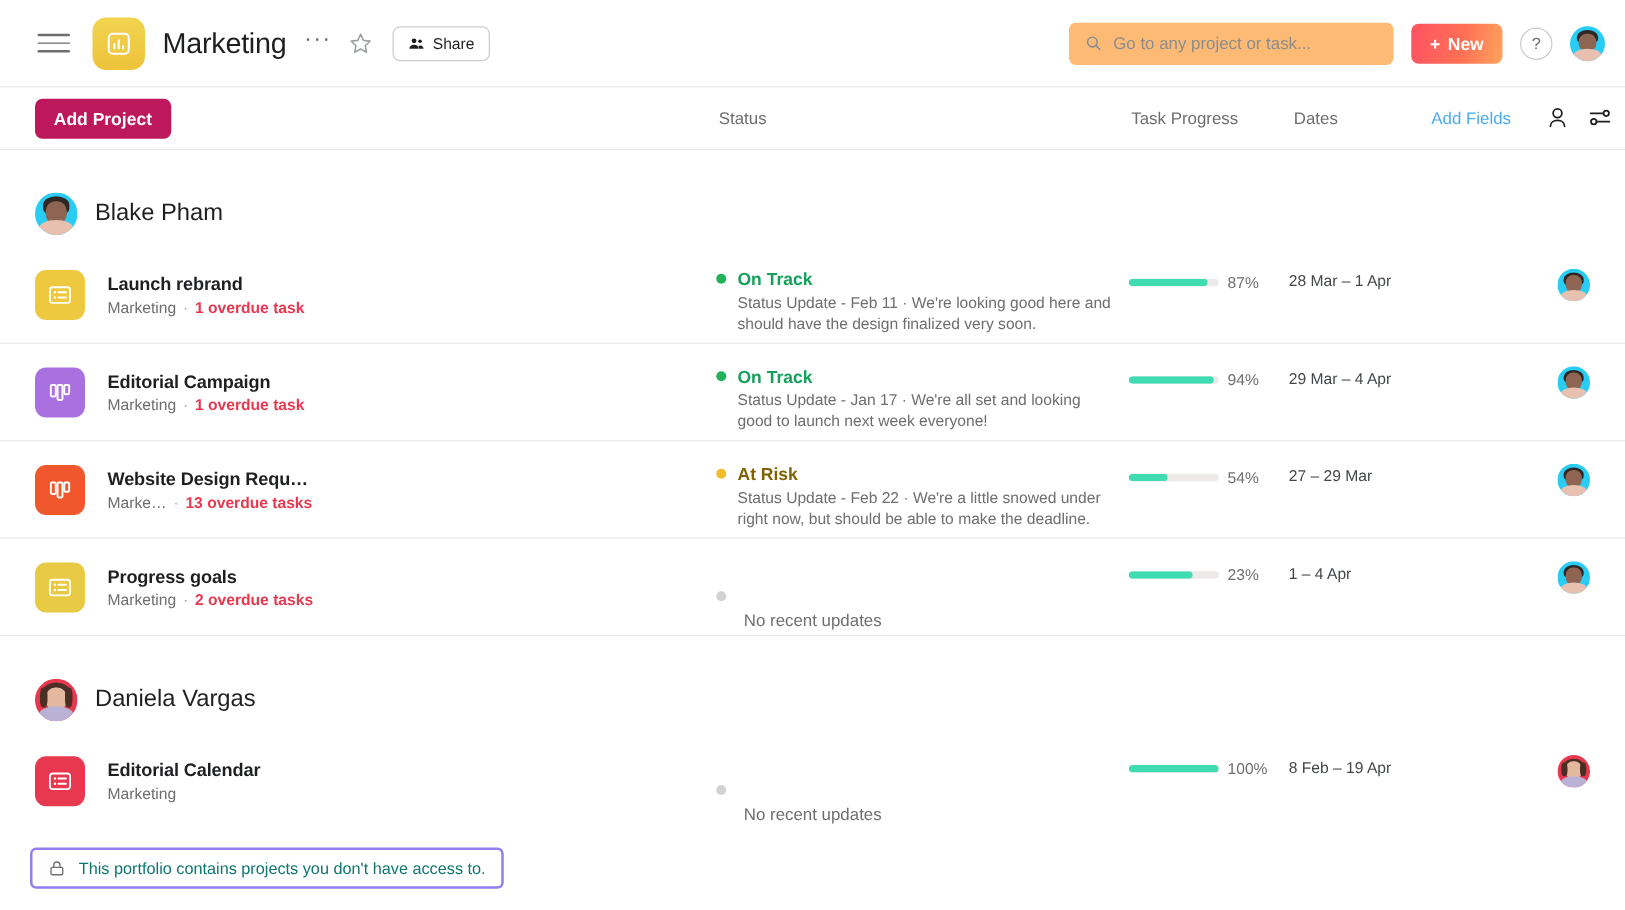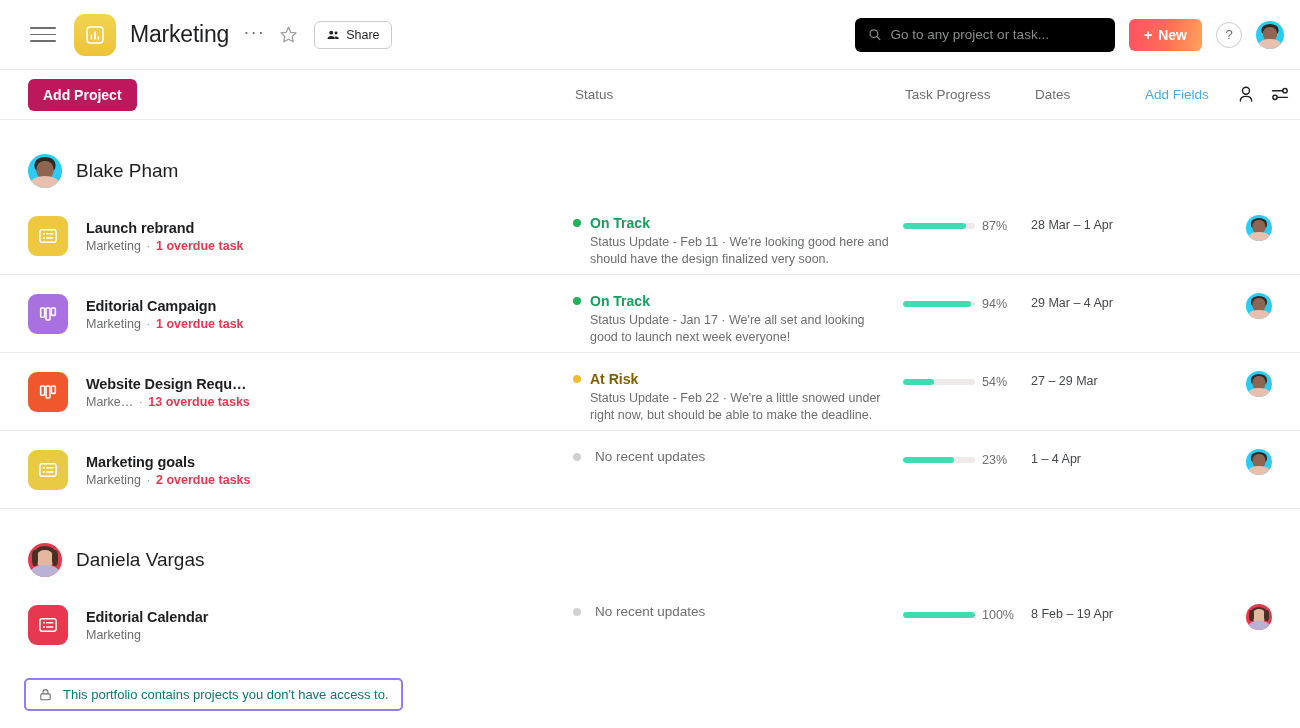--- a/index.html
+++ b/index.html
@@ -41,21 +41,21 @@
   .share-btn {
     margin-left: 16px;
     height: 28px; padding: 0 11px;
     border: 1px solid #cfcbcb; border-radius: 6px;
     display: flex; align-items: center; gap: 6px;
     font-size: 12.5px; color: #1e1f21; background: #fff; cursor: pointer;
   }
 
   .top-right { margin-left: auto; display: flex; align-items: center; gap: 14px; }
   .searchbox {
-    width: 260px; height: 34px; background: #000000; border-radius: 6px;
+    width: 260px; height: 34px; background: #fdba74; border-radius: 6px;
     display: flex; align-items: center; padding: 0 12px; gap: 9px;
     border: 1px solid transparent; cursor: text;
   }
   .searchbox input {
     border: none; outline: none; background: transparent;
     font-family: "Liberation Sans", sans-serif; font-size: 13.5px; color: #6d6e6f;
     width: 100%;
   }
   .searchbox input::placeholder { color: #8a8c8d; }
 
@@ -129,21 +129,21 @@
   .pname { font-size: 14.5px; font-weight: 700; color: #1e1f21; letter-spacing: -0.1px; }
   .pmeta { font-size: 12.5px; color: #6d6e6f; margin-top: 3px; }
   .pmeta .overdue { color: #e8384f; font-weight: 700; }
   .pmeta .dot-sep { color: #9ca0a3; margin: 0 2px; }
 
   .row-status { width: 330px; padding-top: 18px; }
   .status-line { display: flex; align-items: center; gap: 9px; }
   .sdot { width: 8px; height: 8px; border-radius: 50%; flex: none; }
   .slabel { font-size: 14px; font-weight: 700; }
   .sbody { font-size: 12.5px; color: #6d6e6f; line-height: 17px; margin-top: 3px; margin-left: 17px; max-width: 300px;}
-  .slabel.muted { font-weight: 400; color: #6d6e6f; font-size: 13.5px; }
+  .slabel.muted { font-weight: 400; color: #6d6e6f; font-size: 13.5px; margin-top: 40px; }
   .status-line.muted-line { gap: 14px; }
 
   .row-progress { width: 128px; padding-top: 22px; display: flex; align-items: center; gap: 7px; }
   .bar { width: 72px; height: 6px; border-radius: 3px; background: #edeae9; overflow: hidden; }
   .bar > i { display: block; height: 100%; background: #3fdbb1; border-radius: 3px; }
   .pct { font-size: 12.5px; color: #6d6e6f; }
 
   .row-dates { width: 140px; padding-top: 21px; font-size: 12.5px; color: #44474a; }
 
   .row-owner { margin-left: auto; padding-top: 18px; }
@@ -380,21 +380,21 @@
         <div class="picon" style="background:#e8ca44">
           <svg width="22" height="22" viewBox="0 0 24 24" fill="none" stroke="#ffffff" stroke-width="1.6" stroke-linejoin="round">
             <rect x="3.2" y="5.2" width="17.6" height="13.6" rx="2.4"></rect>
             <circle cx="7.6" cy="9.6" r="1.05" fill="#ffffff" stroke="none"></circle>
             <circle cx="7.6" cy="14.2" r="1.05" fill="#ffffff" stroke="none"></circle>
             <line x1="10.6" y1="9.6" x2="17.2" y2="9.6" stroke-linecap="round"></line>
             <line x1="10.6" y1="14.2" x2="17.2" y2="14.2" stroke-linecap="round"></line>
           </svg>
         </div>
         <div>
-          <div class="pname">Marketing goals</div>
+          <div class="pname">Progress goals</div>
           <div class="pmeta"><span>Marketing</span><span class="dot-sep"> · </span><span class="overdue">2 overdue tasks</span></div>
         </div>
       </div>
       <div class="row-status">
         <div class="status-line muted-line">
           <span class="sdot" style="background:#d4d2d0"></span>
           <span class="slabel muted" style="color:#6d6e6f">No recent updates</span>
         </div>
       </div>
       <div class="row-progress">

